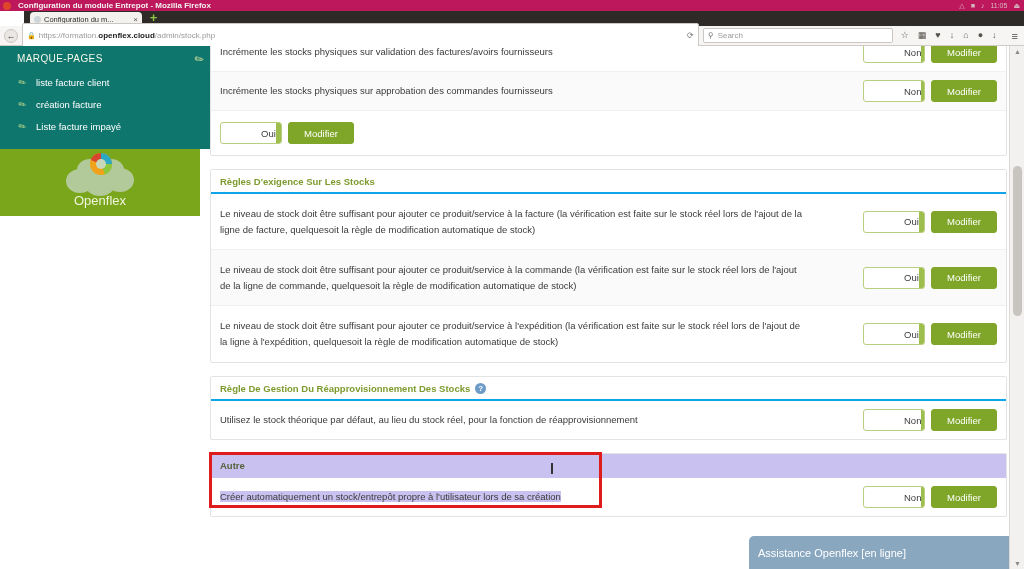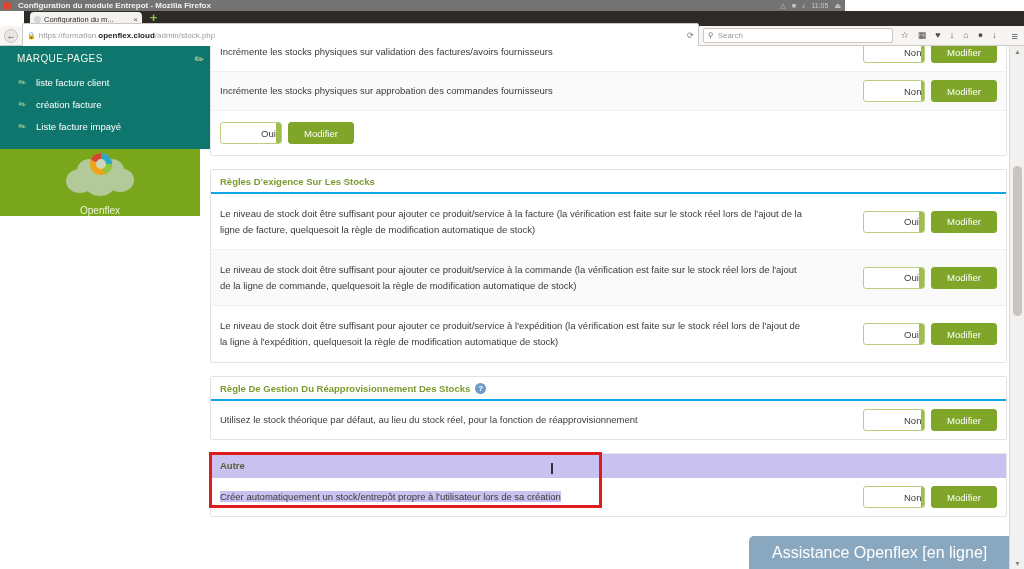--- a/index.html
+++ b/index.html
@@ -6,22 +6,22 @@
   html, body {
     margin: 0; padding: 0;
     width: 1024px; height: 569px;
     overflow: hidden;
     font-family: "Liberation Sans", "DejaVu Sans", sans-serif;
     background: #ffffff;
   }
 
   
   #os-bar {
-    position: absolute; top: 0; left: 0; width: 845px; height: 11px;
-    background: #737373;
+    position: absolute; top: 0; left: 0; width: 1024px; height: 11px;
+    background: #be185d;
     color: #e8e6e3;
     font-size: 8px;
     line-height: 11px;
     overflow: hidden;
   }
   #os-title {
     position: absolute; left: 18px; top: 0;
     font-size: 8px; font-weight: bold; white-space: nowrap;
     color: #f2f0ee;
   }
@@ -139,21 +139,21 @@
     width: 10px; height: 9px; color: #c6dc8f; font-size: 9px;
     transform: rotate(-35deg);
   }
   #sidebar-logo {
     position: absolute; left: 0; top: 103px; width: 200px; height: 67px;
     background: #7aa61b;
   }
   #logo-cloud { position: absolute; left: 62px; top: 2px; }
   #logo-text {
     position: absolute; left: 0; top: 44px; width: 200px;
-    text-align: center; font-size: 10px; color: #eef4dd; margin-top: 12px;
+    text-align: center; font-size: 13px; color: #eef4dd;
   }
 
   
   #content {
     position: absolute; left: 210px; top: 0;
     width: 797px; height: 523px;
     background: #ffffff;
   }
   .card {
     background: #ffffff;
@@ -225,23 +225,23 @@
     z-index: 5;
   }
   .sel-highlight { background: #c9c2f0; }
 
   
   #assistance {
     position: absolute; left: 749px; top: 536px;
     width: 266px; height: 33px;
     background: #8aa7c0;
     border-radius: 5px 5px 0 0;
-    color: #ffffff; font-size: 16px;
+    color: #ffffff; font-size: 11px;
     display: flex; align-items: center;
-    padding-left: 23px;
+    padding-left: 9px;
   }
 
   
   #pagescroll {
     position: absolute; right: 0; top: 46px;
     width: 15px; height: 523px;
     background: #f3f1ef; border-left: 1px solid #dcd8d4;
   }
   #pagescroll .thumb {
     position: absolute; left: 3px; top: 120px;

